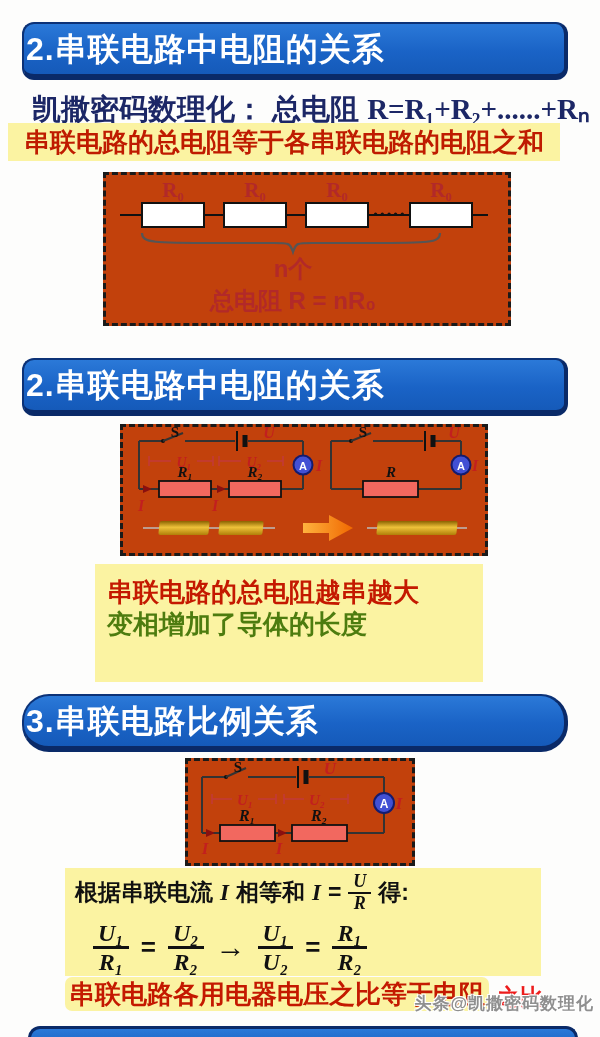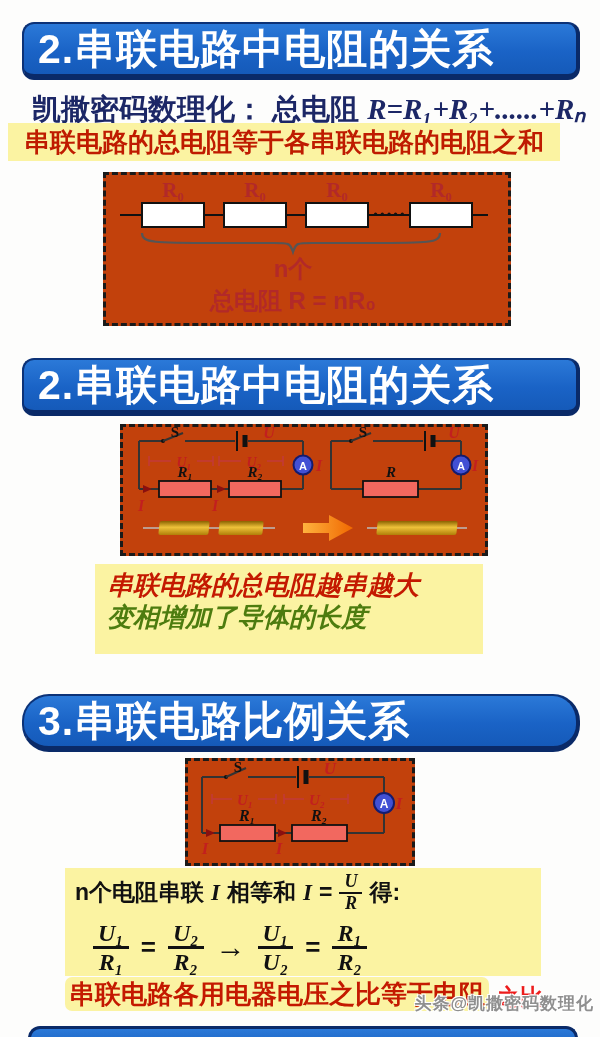--- a/index.html
+++ b/index.html
@@ -1,32 +1,32 @@
 <!DOCTYPE html>
 <html><head>
 <meta charset="utf-8">
 <style>
   html,body{margin:0;padding:0;background:#ffffff;}
   #page{position:relative;width:600px;height:1037px;background:#fdfdfc;overflow:hidden;
         font-family:"Liberation Sans",sans-serif;}
   .hdr{position:absolute;left:22px;width:538px;height:50px;
        background:linear-gradient(180deg,#2b79d8 0%,#1a63c6 55%,#155ab9 100%);
        border:2px solid #0c3277;border-bottom:6px solid #0a2a68;border-right:4px solid #0a2a68;
-       border-radius:12px;color:#fff;font-size:41px;font-weight:bold;line-height:50px;
-       padding-left:14px;letter-spacing:1px;white-space:nowrap;}
+       border-radius:12px;color:#fff;font-size:32px;font-weight:bold;line-height:50px;
+       padding-left:2px;letter-spacing:1px;white-space:nowrap;}
   .navy-line{position:absolute;left:32px;top:88px;color:#1c2766;font-size:29px;font-weight:bold;white-space:nowrap;}
-  .math{font-family:"Liberation Serif",serif;font-style:italic;text-align:center;}
+  .math{font-family:"Liberation Serif",serif;text-align:center;}
   .strip{position:absolute;left:8px;top:123px;width:552px;height:38px;background:#fbf3a2;
          color:#bf1b00;font-size:26px;font-weight:bold;line-height:38px;text-align:center;white-space:nowrap;}
   .dashedbox{position:absolute;border:3px dashed #1a1a1a;background:#c2410c;}
   #box1{left:103px;top:172px;width:402px;height:148px;}
   #box2{left:120px;top:424px;width:362px;height:126px;}
   #box3{left:185px;top:758px;width:224px;height:102px;}
   .yellowblock{position:absolute;background:#fbf3a2;}
-  #block2{left:95px;top:564px;width:388px;height:90px;padding:5px 12px;box-sizing:border-box;font-style:italic;}
+  #block2{left:95px;top:564px;width:388px;height:118px;padding:12px 12px;box-sizing:border-box;}
   #block2 .l{font-size:26px;font-weight:bold;line-height:32px;color:#4d7c0f;white-space:nowrap;}
   #block2 .l.red{color:#c41900;}
   #block3{left:65px;top:868px;width:476px;height:108px;padding:4px 10px;box-sizing:border-box;}
   .derive{font-size:23px;font-weight:bold;color:#111;display:flex;align-items:center;gap:7px;white-space:nowrap;}
   .derive .m{font-family:"Liberation Serif",serif;font-style:italic;font-weight:bold;}
   .frac{display:inline-flex;flex-direction:column;align-items:center;vertical-align:middle;
         font-family:"Liberation Serif",serif;font-style:italic;font-weight:bold;color:#111;}
   .frac .num{border-bottom:3px solid #111;padding:0 5px;line-height:1.1;}
   .frac .den{padding:0 5px;line-height:1.1;}
   .frac.small{font-size:18px;}
@@ -193,21 +193,21 @@
       <text x="211" y="48" text-anchor="middle" font-size="17" font-weight="bold" font-style="italic" fill="#c21f1f">I</text>
       <polygon points="18,68 27,72 18,76" fill="#8a0f0f"></polygon>
       <polygon points="90,68 99,72 90,76" fill="#8a0f0f"></polygon>
       <text x="17" y="93" text-anchor="middle" font-size="17" font-weight="bold" font-style="italic" fill="#c21f1f">I</text>
       <text x="91" y="93" text-anchor="middle" font-size="17" font-weight="bold" font-style="italic" fill="#c21f1f">I</text>
     </svg>
   </div>
 
   <div id="block3" class="yellowblock">
     <div class="derive">
-      <span>n个电阻串联</span>
+      <span>根据串联电流</span>
       <span class="m">I</span>
       <span>相等和</span>
       <span class="m">I</span>
       <span>=</span>
       <span class="frac small">
         <span class="num">U</span>
         <span class="den">R</span>
       </span>
       <span>得:</span>
     </div>

